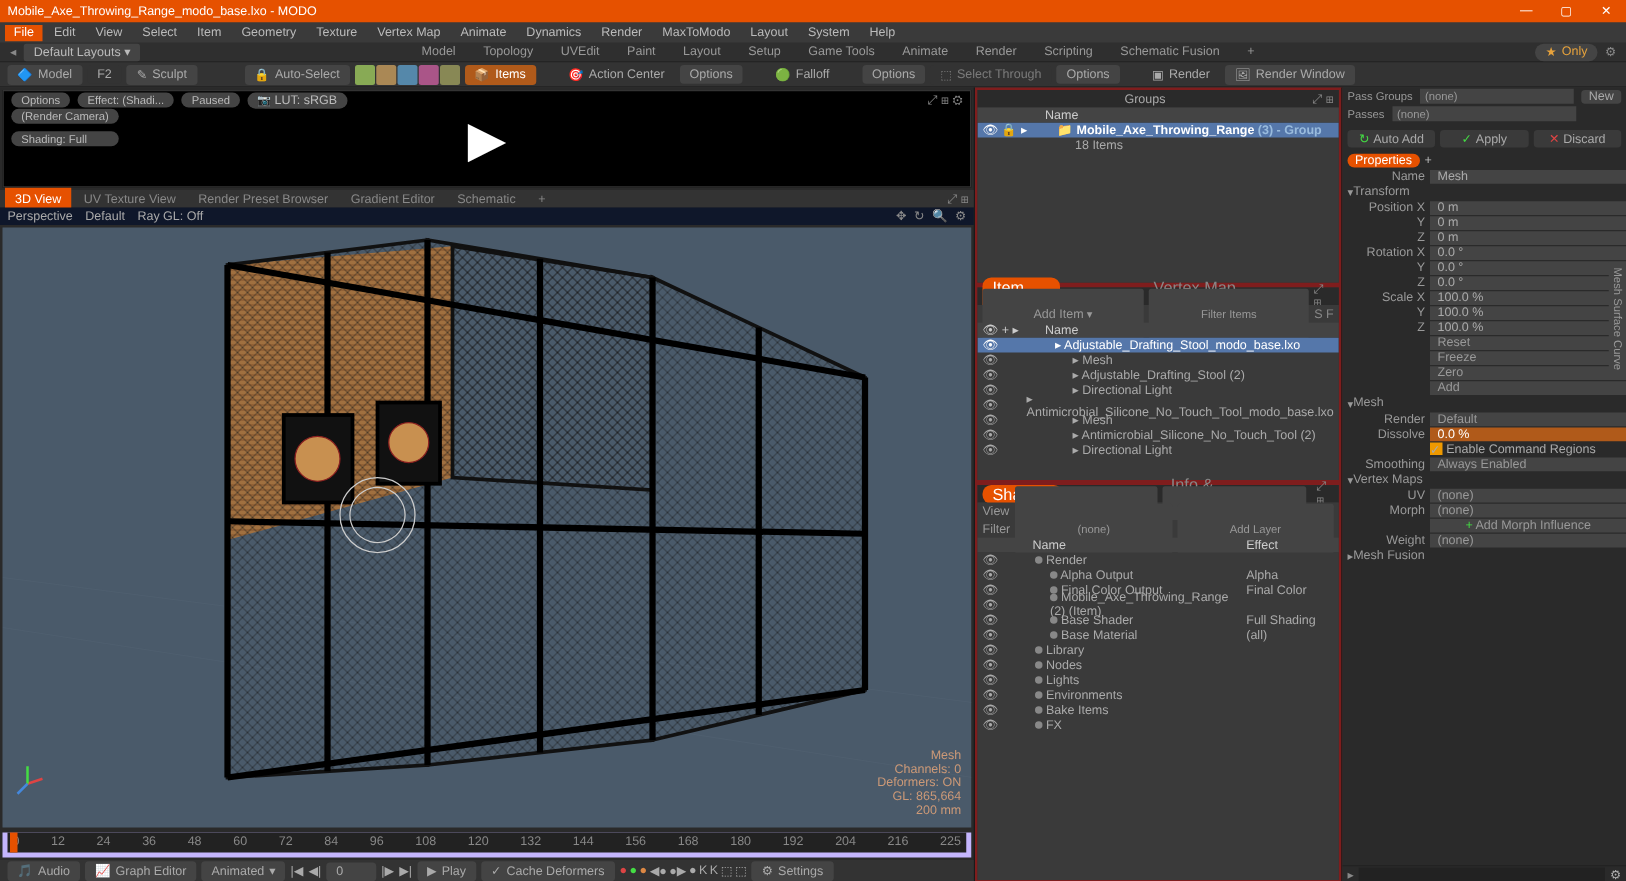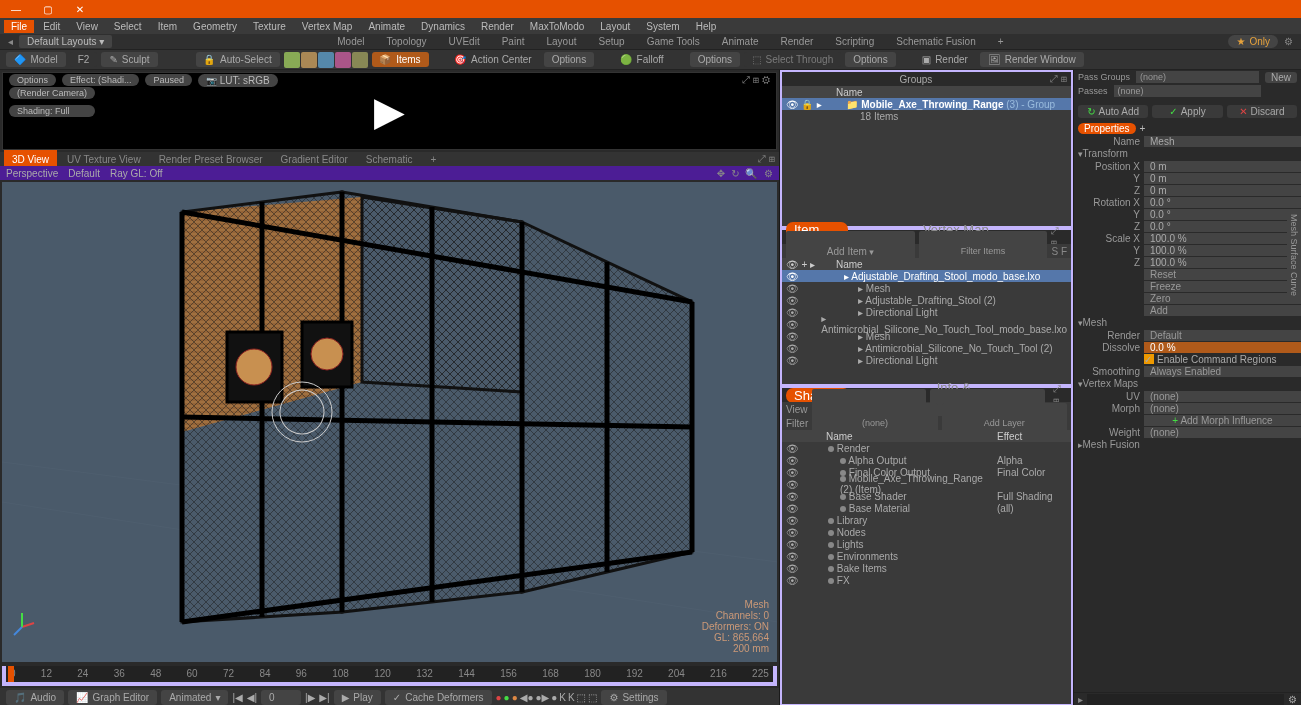--- a/index.html
+++ b/index.html
@@ -25,28 +25,28 @@
 .main-row { display: flex; height: 636px; }
 .viewport-col { width: 780px; display:flex; flex-direction:column; background:#2a2a2a; border-right:1px solid #1a1a1a;}
 .render-preview { height: 78px; background: #000; margin: 2px; border:1px solid #333; position:relative; display:flex; }
 .render-preview .rbar { height:14px; display:flex; gap:6px; padding:0 6px; align-items:center; position:absolute; top:0; left:0; right:0;}
 .render-preview .play { position:absolute; left:50%; top:50%; transform:translate(-50%,-50%); color:#fff; font-size:40px;}
 .render-preview .rbar2 {position:absolute;top:14px;left:6px;display:flex;gap:6px;flex-direction:column;}
 .pill { background:#444; padding:1px 8px; border-radius:7px; color:#bbb; font-size:9px;}
 .view-tabs { height:14px; display:flex; gap:2px; padding:0 4px; align-items:center; background:#333;}
 .view-tabs .vt { padding:14px 8px; color:#888; cursor:pointer; border-radius:7px;}
 .view-tabs .vt.active { background:#e65100; color:#fff;}
-.viewport-toolbar { height:14px; display:flex; justify-content:space-between; padding:0 6px; align-items:center; background:#4c1d95;}
+.viewport-toolbar { height:14px; display:flex; justify-content:space-between; padding:0 6px; align-items:center; background:#0f172a;}
 .viewport-toolbar .l {display:flex;gap:10px;}
 .viewport { flex:1; background:#4a5a6a; margin:2px; position:relative; overflow:hidden;}
 .viewport .stats { position:absolute; bottom:8px; right:8px; text-align:right; font-size:9px; color:#c97;}
 .timeline { height:20px; background:#c4b5fd; margin:2px; display:flex; align-items:flex-start; padding:0 4px; position:relative;}
 .timeline .ruler{flex:1;height:16px;background:#222;position:relative;}
 .timeline-controls { height:18px; display:flex; gap:4px; padding:2px 6px; align-items:center; background:#333;}
-.panels-col { width: 294px; background:#c4b5fd; display:flex; flex-direction:column; border-right:1px solid #1a1a1a;}
+.panels-col { width: 294px; background:#7f1d1d; display:flex; flex-direction:column; border-right:1px solid #1a1a1a;}
 .props-col { width: 227px; background:#2a2a2a; display:flex; flex-direction:column;}
 .panel { margin:2px; background:#333; display:flex; flex-direction:column;}
 .panel-header { height:14px; background:#2a2a2a; display:flex; align-items:center; padding:0 4px; gap:4px;}
 .panel-header .ptab { padding:0 8px; color:#888; font-size:13px; border-radius:7px; cursor:pointer;}
 .panel-header .ptab.active { background:#e65100; color:#fff;}
 .panel-sub { height:14px; display:flex; align-items:center; padding:0 4px; gap:4px; background:#3a3a3a;}
 .panel-sub .sel{background:#444;padding:15px 6px;border-radius:2px;flex:1;text-align:center;color:#999;font-size:9px;}
 .panel-list { flex:1; background:#3a3a3a; overflow:hidden;}
 .list-header {height:12px;background:#444;display:flex;align-items:center;padding:0 4px;font-size:9px;color:#ccc;}
 .list-row { height:12px; display:flex; align-items:center; padding:0 4px; gap:4px; font-size:9px; color:#aaa;}
@@ -65,20 +65,21 @@
 .side-tabs{position:absolute;right:0;top:140px;writing-mode:vertical-rl;background:#444;padding:4px 2px;font-size:9px;color:#999;}
 .cmd-row{height:14px;display:flex;align-items:center;padding:0 4px;gap:4px;margin-top:auto;border-top:1px solid #222;}
 .cmd-row .inp{flex:1;background:#222;height:11px;padding:0 4px;color:#888;}
 svg.cage{position:absolute;top:0;left:0;}
 .dot{width:6px;height:6px;border-radius:50%;display:inline-block;}
 </style>
 </head>
 <body>
 
 <div class="titlebar">
+  <span class="title">Mobile_Axe_Throwing_Range_modo_base.lxo - MODO</span>
   <div class="winbtns">
     <span class="winbtn">—</span>
     <span class="winbtn">▢</span>
     <span class="winbtn">✕</span>
   </div>
 </div>
 
 <div class="menubar">
   <span class="mitem active">File</span>
   <span class="mitem">Edit</span>
@@ -320,21 +321,21 @@
           <span style="flex:1;text-align:center;">Groups</span>
           <span style="color:#888;">⤢ ⊞</span>
         </div>
       <div class="list-header">
           <span style="width:50px;"></span>
           <span>Name</span>
         </div>
       <div class="panel-list">
         <div class="list-row sel">
           <span style="width:56px;">👁 🔒 ▸</span>
-          <span>📁 <b>Mobile_Axe_Throwing_Range</b> <span style="color:#9bd;">(3) - Group</span></span>
+          <span>📁 <b>Mobile_Axe_Throwing_Range</b> <span style="color:#9bd;font-weight:bold;">(3) - Group</span></span>
         </div>
         <div class="list-row">
             <span style="width:70px;"></span>
             <span>18 Items</span>
           </div>
       </div>
     </div>
 
     <div class="panel" style="height:154px;">
       <div class="panel-header">

